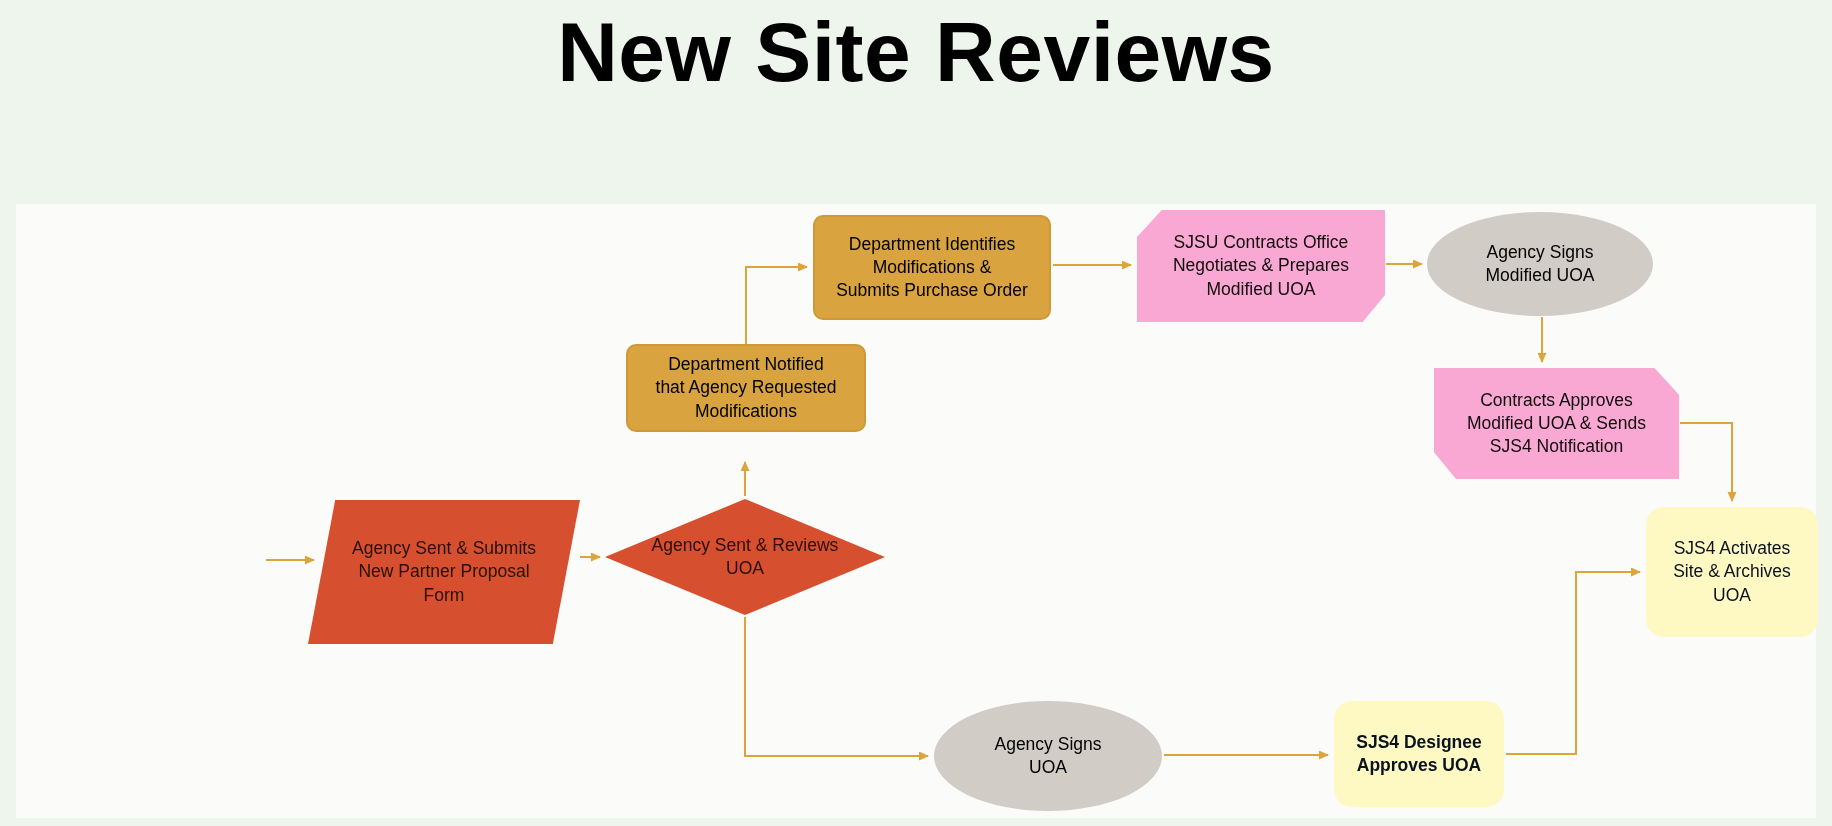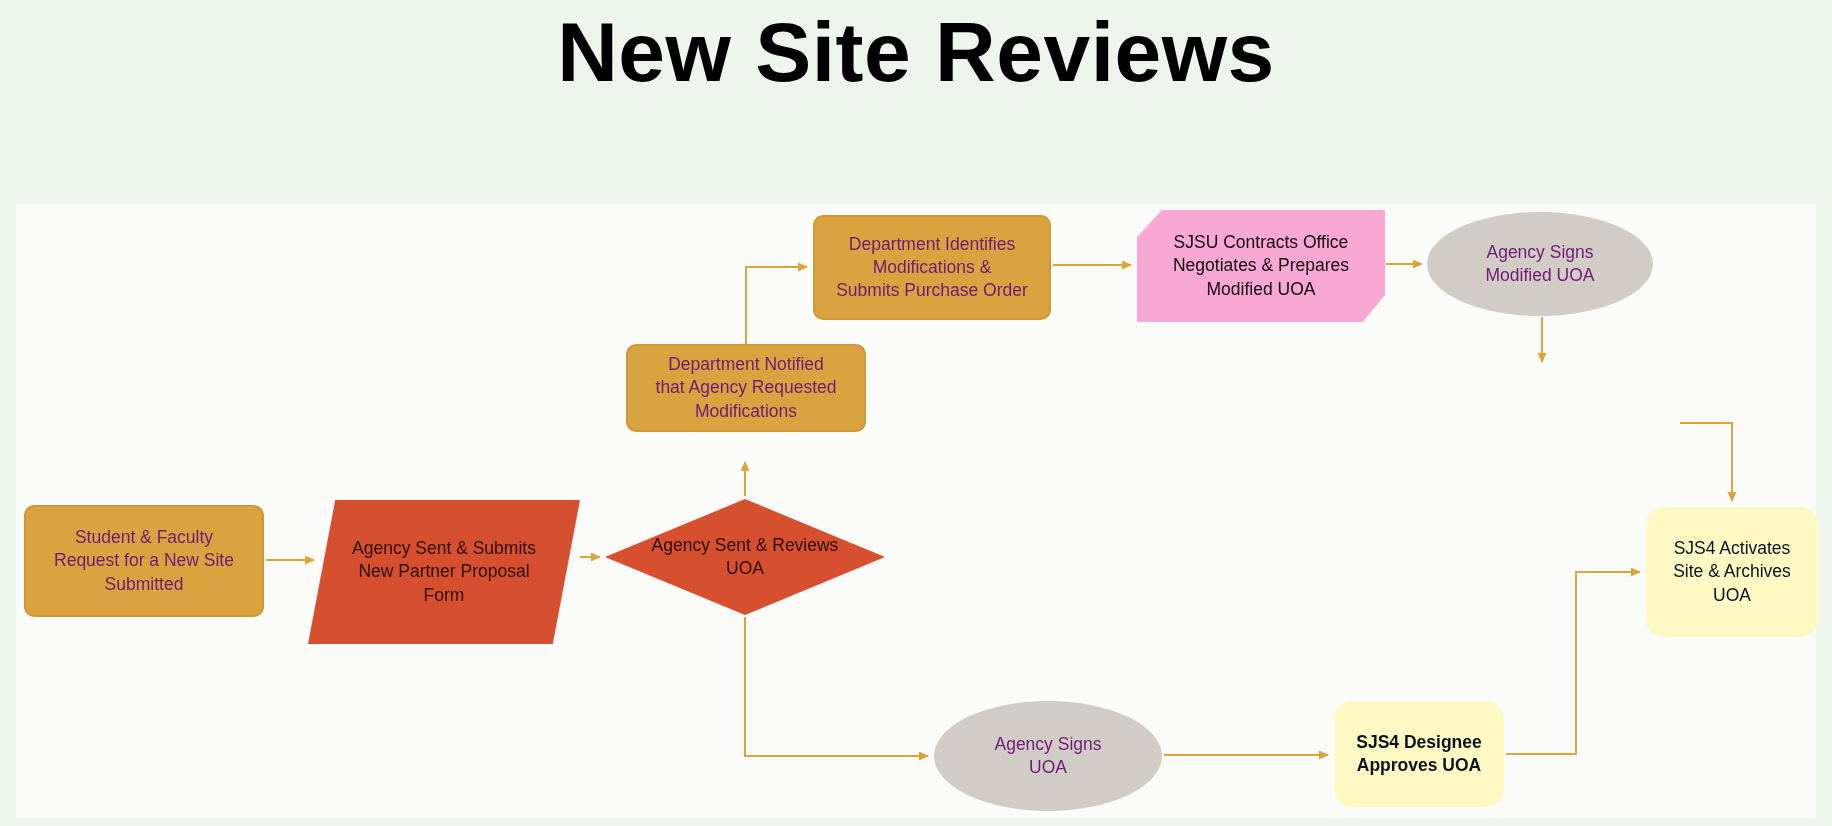--- a/index.html
+++ b/index.html
@@ -13,21 +13,21 @@
     text-align:center; font-size:84px; font-weight:bold;
     color:#000; letter-spacing:0.5px;
   }
   .canvas {
     position:absolute; left:16px; top:204px; width:1800px; height:614px;
     background:#FBFBFA;
   }
   .edges { position:absolute; left:0; top:0; width:1800px; height:614px; pointer-events:none; }
   .node {
     position:absolute; display:flex; align-items:center; justify-content:center;
-    text-align:center; font-size:17.5px; line-height:1.32; color:#701a75;
+    text-align:center; font-size:17.5px; line-height:1.32; color:#000000;
     white-space:pre-line; padding:4px 10px; box-sizing:border-box;
   }
   .gold  { background:#D9A440; border:2px solid #CD9835; border-radius:10px; }
   .red   { background:#D6502F; color:#2A0E05; }
   .para  { clip-path:polygon(10% 0, 100% 0, 90% 100%, 0 100%); }
   .diamond { clip-path:polygon(50% 0, 100% 50%, 50% 100%, 0 50%); }
   .mauve { background:#f9a8d4; color:#120B0B; }
   .tab-left  { clip-path:polygon(10% 0, 100% 0, 100% 76%, 91% 100%, 0 100%, 0 24%); }
   .tab-right { clip-path:polygon(0 0, 90% 0, 100% 24%, 100% 100%, 9% 100%, 0 76%); }
   .ellipse { background:#D2CCC6; border-radius:50%; }
@@ -68,23 +68,20 @@
         <path d="M 1037 61 H 1115" marker-end="url(#ah)"></path>
         <path d="M 1370 60 H 1406" marker-end="url(#ah)"></path>
         <path d="M 1526 113 V 158" marker-end="url(#ah)"></path>
         <path d="M 1664 219 H 1716 V 297" marker-end="url(#ah)"></path>
         <path d="M 729 413 V 552 H 912" marker-end="url(#ah)"></path>
         <path d="M 1148 551 H 1312" marker-end="url(#ah)"></path>
         <path d="M 1490 550 H 1560 V 368 H 1624" marker-end="url(#ah)"></path>
       </g>
     </svg>
 
-    <div class="node gold" id="n-student">Student &amp; Faculty
-Request for a New Site
-Submitted</div>
 
     <div class="node red para" id="n-proposal">Agency Sent &amp; Submits
 New Partner Proposal
 Form</div>
 
     <div class="node red diamond" id="n-review">Agency Sent &amp; Reviews
 UOA</div>
 
     <div class="node gold" id="n-notified">Department Notified
 that Agency Requested
@@ -94,20 +91,23 @@
 Modifications &amp;
 Submits Purchase Order</div>
 
     <div class="node mauve tab-left" id="n-contracts-office">SJSU Contracts Office
 Negotiates &amp; Prepares
 Modified UOA</div>
 
     <div class="node ellipse" id="n-signs-modified">Agency Signs
 Modified UOA</div>
 
+    <div class="node mauve tab-right" id="n-approves">Contracts Approves
+Modified UOA &amp; Sends
+SJS4 Notification</div>
 
     <div class="node blue" id="n-activates">SJS4 Activates
 Site &amp; Archives
 UOA</div>
 
     <div class="node ellipse" id="n-signs-uoa">Agency Signs
 UOA</div>
 
     <div class="node blue" id="n-designee">SJS4 Designee
 Approves UOA</div>

